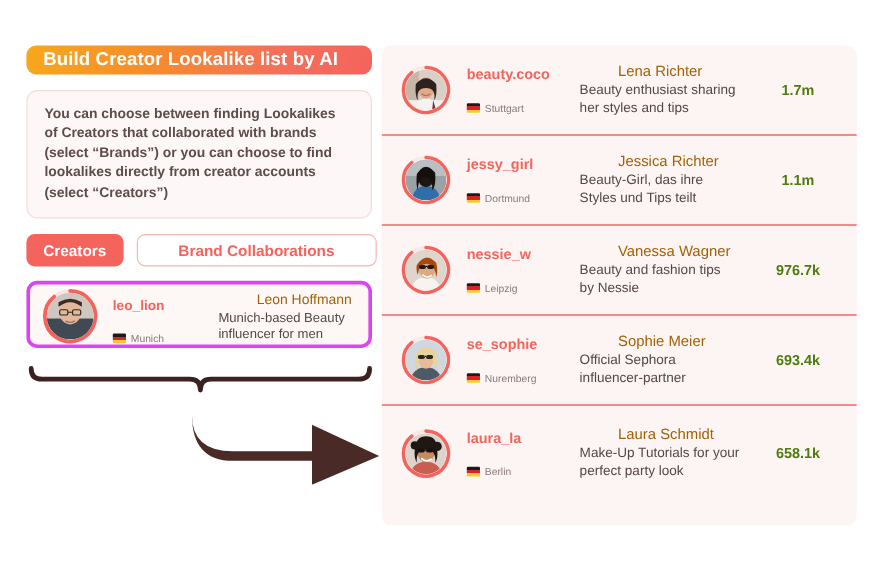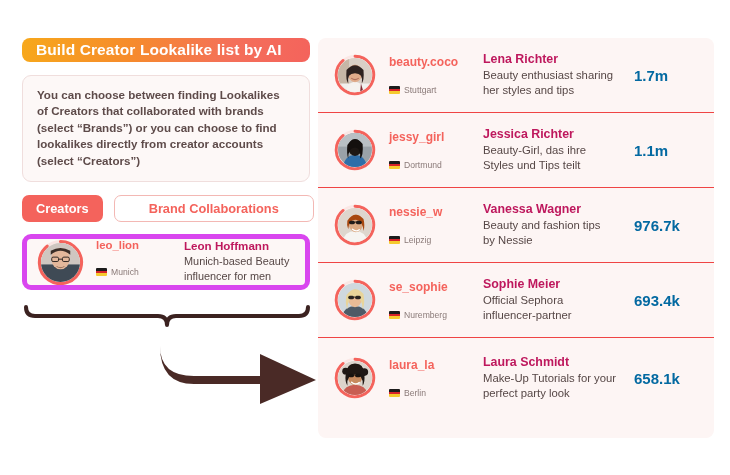--- a/index.html
+++ b/index.html
@@ -58,25 +58,25 @@
   .pill.filled { background: #f4635c; color: #ffffff; }
   .pill.outlined {
     background: #ffffff; color: #f4635c;
     border: 1px solid #f3b8b4;
     padding: 0 34px;
   }
 
   
   .creator-card {
     margin-top: 12px;
-    border: 5px solid #d946ef;
+    border: 3px solid #d946ef;
     background: #fdf7f6;
     border-radius: 9px;
     height: 56px;
-    display: flex; align-items: flex-start;
+    display: flex; align-items: flex-end;
     padding: 0 10px;
     position: relative;
     overflow: hidden;
   }
 
   
   .avatar-wrap { position: relative; width: 42px; height: 42px; flex: none; }
   .avatar-wrap.lg { width: 47px; height: 47px; }
   .avatar-ring { position: absolute; inset: 0; }
   .avatar-photo {
@@ -95,22 +95,22 @@
   }
   .loc { margin-top: 16px; display: flex; align-items: center; gap: 4px; }
   .flag-de {
     width: 11px; height: 7.5px; flex: none; border-radius: 1px;
     background: linear-gradient(#1c1b1b 0 33.3%, #d8232a 33.3% 66.6%, #f5ca2e 66.6% 100%);
   }
   .loc-text { color: #8a7a78; font-size: 8.6px; white-space: nowrap; }
 
   .row-desc { margin-left: 14px; flex: 1; min-width: 0; }
   .fullname {
-    color: #be185d; font-size: 11.6px; font-weight: bold;
-    white-space: nowrap; display: block;
+    color: #a16207; font-size: 11.6px; font-weight: normal;
+    white-space: nowrap; display: block; margin-left: 32px;
   }
   .bio {
     margin-top: 2px;
     color: #564746; font-size: 10.9px; line-height: 14.6px;
     white-space: pre-line; display: block;
   }
 
   
   .brace-wrap { position: absolute; left: 22px; top: 305px; width: 290px; height: 24px; }
   .arrow-wrap { position: absolute; left: 148px; top: 324px; width: 175px; height: 80px; }
@@ -130,22 +130,22 @@
     border-bottom: 1px solid #ef4444;
     position: relative;
   }
   .list-row:last-child { border-bottom: none; height: 80px; }
   .list-row .row-id { width: 88px; margin-left: 13px; }
   .list-row .handle { font-size: 12px; }
   .list-row .fullname { font-size: 12.4px; }
   .list-row .bio { font-size: 11.3px; line-height: 15.2px; }
   .list-row .row-desc { margin-left: 6px; }
   .count {
-    flex: none; width: 62px; text-align: left;
-    color: #0369a1; font-size: 15px; font-weight: bold;
+    flex: none; width: 62px; text-align: center;
+    color: #4d7c0f; font-size: 12px; font-weight: bold;
     white-space: nowrap;
   }
 </style>
 </head>
 <body>
 
 <div id="root">
 
   <div class="left-col">
 

